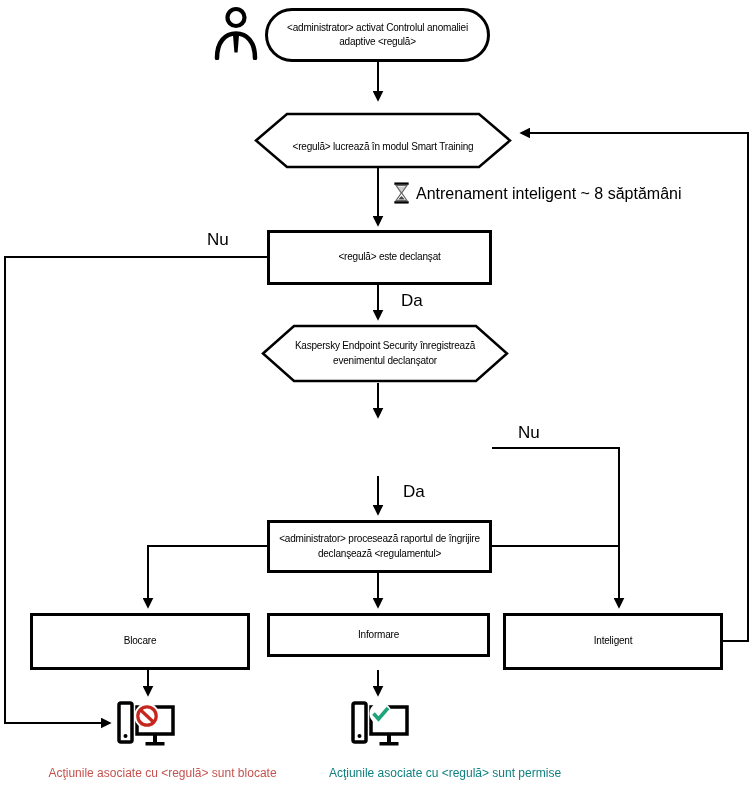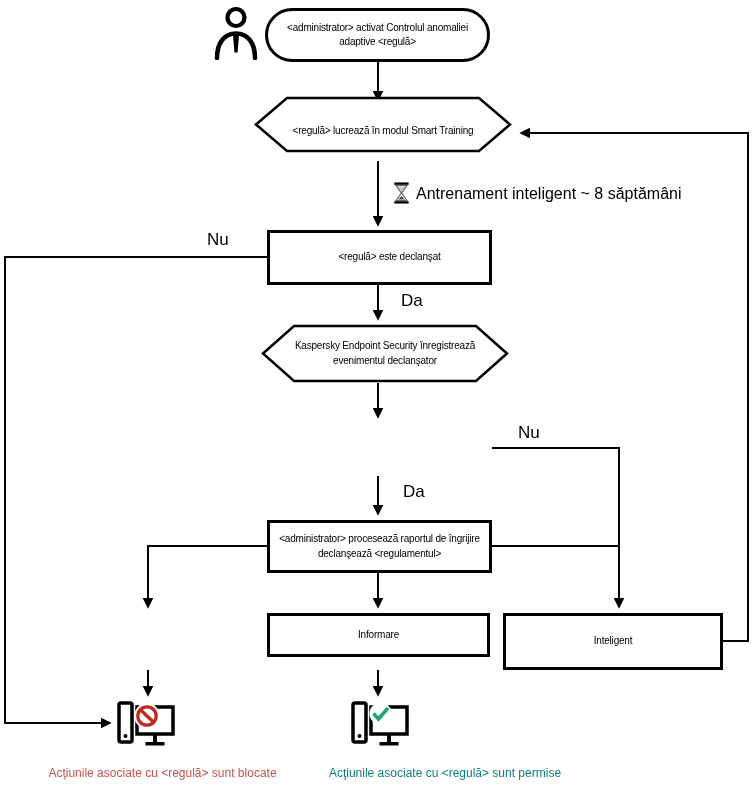--- a/index.html
+++ b/index.html
@@ -62,21 +62,21 @@
   <svg class="icon" style="left:212px;top:6px;" width="48" height="54" viewBox="0 0 48 54">
     <circle cx="24" cy="11.5" r="8.5" fill="none" stroke="#000" stroke-width="4.2"></circle>
     <path d="M5,52 C5,36 13,27.5 24,27.5 C35,27.5 43,36 43,52" fill="none" stroke="#000" stroke-width="4.5" stroke-linecap="round"></path>
     <path d="M20.8,26.8 L27.2,26.8 L25.6,46.5 L22.4,46.5 Z" fill="#000"></path>
   </svg>
 
   <div class="node stadium" style="left:265px;top:8px;width:225px;height:54px;">
     <span>&lt;administrator&gt; activat Controlul anomaliei adaptive &lt;regulă&gt;</span>
   </div>
 
-  <div class="hex" style="left:254px;top:96px;width:258px;height:70px;padding:0 32px;">
+  <div class="hex" style="left:254px;top:112px;width:258px;height:70px;padding:0 32px;">
     <svg width="258" height="57" viewBox="0 0 258 57">
       <polygon points="2,28.5 33,2 225,2 256,28.5 225,55 33,55" fill="#fff" stroke="#000" stroke-width="2.5"></polygon>
     </svg>
     <span>&lt;regulă&gt; lucrează în modul Smart Training</span>
   </div>
 
   <svg class="icon" style="left:393px;top:182px;" width="17" height="22" viewBox="0 0 15 20">
     <line x1="1" y1="1.5" x2="14" y2="1.5" stroke="#000" stroke-width="2.2"></line>
     <line x1="1" y1="18.5" x2="14" y2="18.5" stroke="#000" stroke-width="2.2"></line>
     <path d="M3.5,4 H11.5 L7.5,9.5 Z" fill="#bbb" opacity="0.7"></path>
@@ -98,20 +98,23 @@
     <span>Kaspersky Endpoint Security înregistrează evenimentul declanşator</span>
   </div>
 
   <div class="edge-label" style="left:518px;top:424px;">Nu</div>
   <div class="edge-label" style="left:403px;top:483px;">Da</div>
 
   <div class="node rect" style="left:267px;top:520px;width:225px;height:53px;">
     <span>&lt;administrator&gt; procesează raportul de îngrijire declanşează &lt;regulamentul&gt;</span>
   </div>
 
+  <div class="node rect" style="left:30px;top:613px;width:220px;height:57px;">
+    <span>Blocare</span>
+  </div>
   <div class="node rect" style="left:267px;top:613px;width:223px;height:44px;">
     <span>Informare</span>
   </div>
   <div class="node rect" style="left:503px;top:613px;width:220px;height:57px;text-align:center;">
     <span>Inteligent</span>
   </div>
 
   <svg class="icon" style="left:116px;top:700px;" width="60" height="48" viewBox="0 0 60 48">
     <rect x="3" y="3" width="13" height="39" rx="2" fill="none" stroke="#000" stroke-width="3.5"></rect>
     <circle cx="9.5" cy="36" r="2" fill="#000"></circle>

